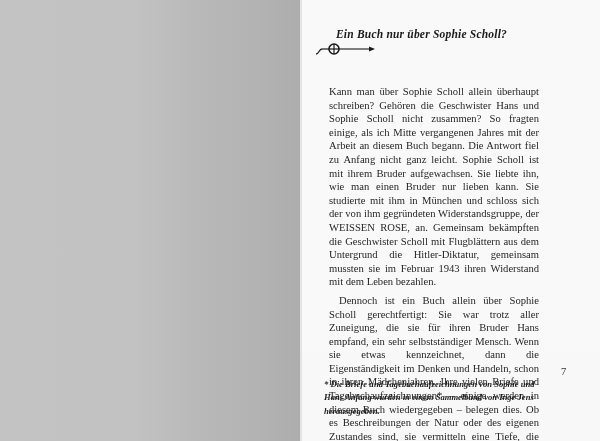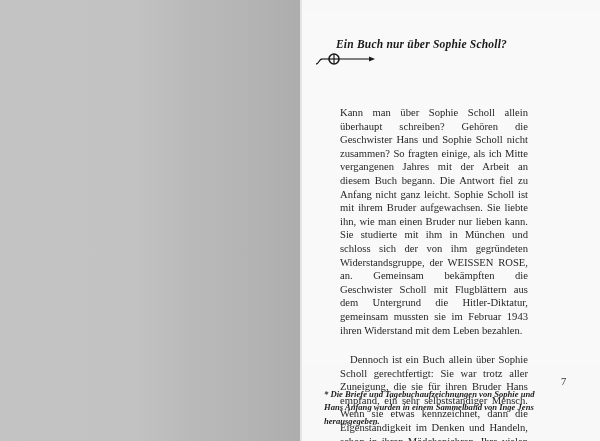--- a/index.html
+++ b/index.html
@@ -10,39 +10,39 @@
   }
   .left-page {
     position: absolute; left: 0; top: 0; width: 300px; height: 441px;
     background: linear-gradient(to right, #c3c3c3 0%, #c2c2c2 45%, #b9b9b9 65%, #b3b3b3 85%, #adadad 100%);
   }
   .gutter {
     position: absolute; left: 300px; top: 0; width: 2px; height: 441px;
     background: #e4e4e4;
   }
   .right-page {
-    position: absolute; left: 302px; top: 10px; width: 298px; height: 353px;
+    position: absolute; left: 302px; top: 0; width: 298px; height: 353px;
     background: #f9f9f9;
   }
   .heading {
     position: absolute; left: 34px; top: 28px;
     font-family: "Liberation Serif", serif;
     font-weight: bold; font-style: italic;
     font-size: 11.5px; color: #1a1a1a; letter-spacing: 0.2px;
   }
   .ornament {
     position: absolute; left: 12px; top: 42px; width: 64px; height: 14px;
   }
   .body-text {
     position: absolute; left: 22px; top: 80px; width: 220px;
     font-family: "Liberation Serif", serif;
     font-size: 10.6px; line-height: 13.6px; color: #262626;
     text-align: justify;
   }
-  .body-text p { margin: 16px; }
+  .body-text p { margin: 5px; }
   .body-text p.indent { text-indent: 10px; }
   .page-number {
     position: absolute; left: 259px; top: 366px;
     font-family: "Liberation Serif", serif;
     font-size: 10.5px; color: #333;
   }
   .footnote {
     position: absolute; left: 22px; top: 378px; width: 222px;
     font-family: "Liberation Serif", serif;
     font-weight: bold; font-style: italic;

